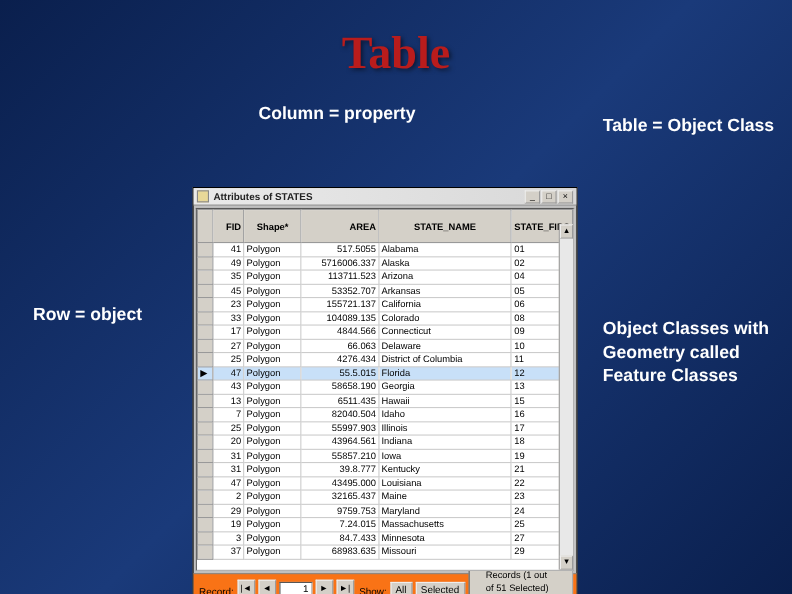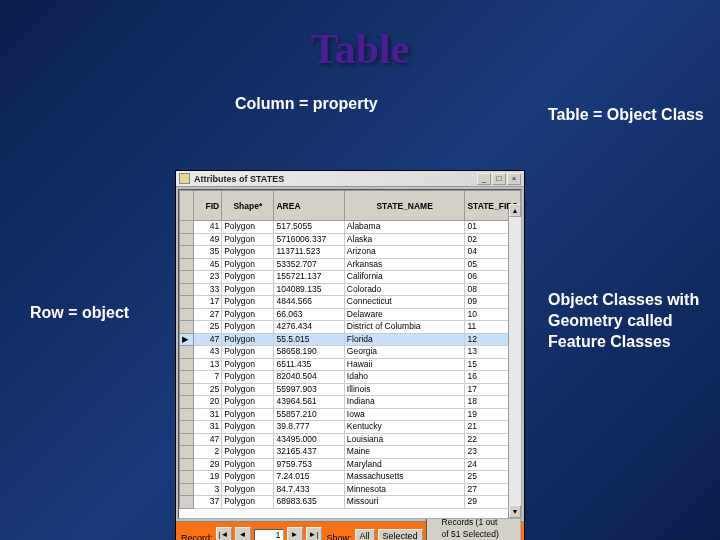--- a/index.html
+++ b/index.html
@@ -6,35 +6,35 @@
   body {
     width: 720px;
     height: 540px;
     background: linear-gradient(135deg, #0a1f4d 0%, #1a3a7a 50%, #0a1f4d 100%);
     font-family: "Times New Roman", serif;
     position: relative;
     overflow: hidden;
   }
   .slide-title {
     text-align: center;
-    color: #4c1d95;
+    color: #b91c1c;
     font-size: 42px;
     font-weight: bold;
     margin-top: 25px;
     text-shadow: 2px 2px 4px rgba(0,0,0,0.5);
   }
   .label {
     position: absolute;
     color: #fff;
     font-family: Verdana, Arial, sans-serif;
     font-weight: bold;
     font-size: 16px;
   }
   .label-col { top: 95px; left: 235px; }
-  .label-row { top: 278px; left: 30px; margin-top: 26px; }
+  .label-row { top: 278px; left: 30px; }
   .label-tc  { top: 105px; left: 548px; line-height: 1.3; }
   .label-fc  { top: 290px; left: 548px; line-height: 1.3; }
 
   .attr-window {
     position: absolute;
     top: 130px;
     left: 175px;
     width: 350px;
     height: 375px;
     background: #c0c0c0;
@@ -89,21 +89,21 @@
     white-space: nowrap;
     overflow: hidden;
   }
   .row-btn {
     width: 14px;
     background: #d4d0c8;
     border: 1px solid #999;
   }
   .c-fid  { width: 28px; text-align: right; }
   .c-shape{ width: 52px; }
-  .c-area { width: 70px; text-align: left; }
+  .c-area { width: 70px; text-align: right; }
   .c-name { width: 120px; }
   .c-fips { width: 55px; text-align: left; }
   .selected td { background: #c8e0f8; }
 
   .a-scroll {
     position: absolute;
     right: 0; top: 14px; bottom: 0;
     width: 13px;
     background: #d4d0c8;
     border-left: 1px solid #999;

